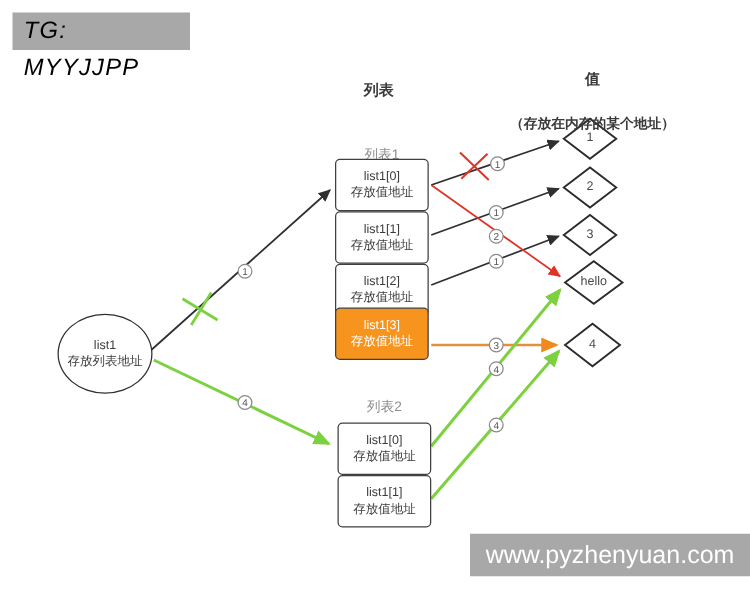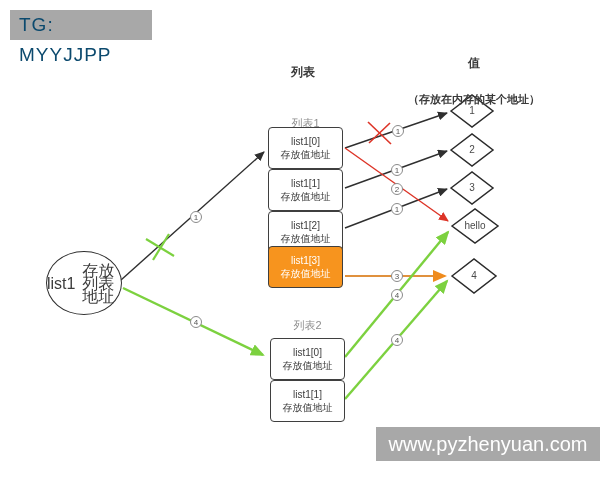--- a/index.html
+++ b/index.html
@@ -2,39 +2,39 @@
 <html><head>
 <meta charset="utf-8">
 <style>
   html,body{margin:0;padding:0;background:#fff;}
   .canvas{
     position:relative;width:600px;height:480px;background:#ffffff;overflow:hidden;
     font-family:"Liberation Sans","DejaVu Sans",sans-serif;
   }
   .badge{
     position:absolute;left:10px;top:10px;width:142px;height:30px;
-    background:#a8a8a8;color:#0c4a6e;font-size:19px;line-height:30px;
-    padding-left:9px;letter-spacing:1px;box-sizing:border-box;
+    background:#a8a8a8;color:#000000;font-size:19px;line-height:30px;
+    padding-left:9px;letter-spacing:1px;box-sizing:border-box;font-style:italic;
   }
   .watermark{
     position:absolute;left:376px;top:427px;width:224px;height:34px;
     background:#a8a8a8;color:#ffffff;font-size:20px;line-height:34px;
     text-align:center;
   }
   .hdr{position:absolute;color:#3a3a3a;font-weight:700;font-size:12px;text-align:center;}
   .hdr-var{left:53px;top:64px;width:70px;}
   .hdr-list{left:272px;top:64px;width:62px;}
   .hdr-value{left:385px;top:55px;width:178px;line-height:16px;}
   .hdr-value .l2{font-size:11px;margin-top:20px;}
   .sublabel{position:absolute;color:#8e8e8e;font-size:11px;text-align:center;width:75px;}
   .ellipse{
     position:absolute;left:46px;top:251px;width:76px;height:64px;
     border:1.6px solid #2f2f2f;border-radius:50%;background:#fff;
-    display:flex;flex-direction:row;align-items:center;justify-content:center;
-    font-size:16px;line-height:13px;color:#3c3c3c;box-sizing:border-box;text-align:center;
+    display:flex;flex-direction:column;align-items:center;justify-content:center;
+    font-size:10px;line-height:13px;color:#3c3c3c;box-sizing:border-box;text-align:center;
   }
   .box{
     position:absolute;width:75px;height:42px;
     border:1.6px solid #3f3f3f;border-radius:4px;background:#ffffff;
     display:flex;flex-direction:column;align-items:center;justify-content:center;
     font-size:10px;line-height:13px;color:#3c3c3c;box-sizing:border-box;text-align:right;
   }
   .box.hl{background:#f7941e;color:#ffffff;}
   .step{
     position:absolute;width:12px;height:12px;border:1px solid #8a8a8a;border-radius:50%;

